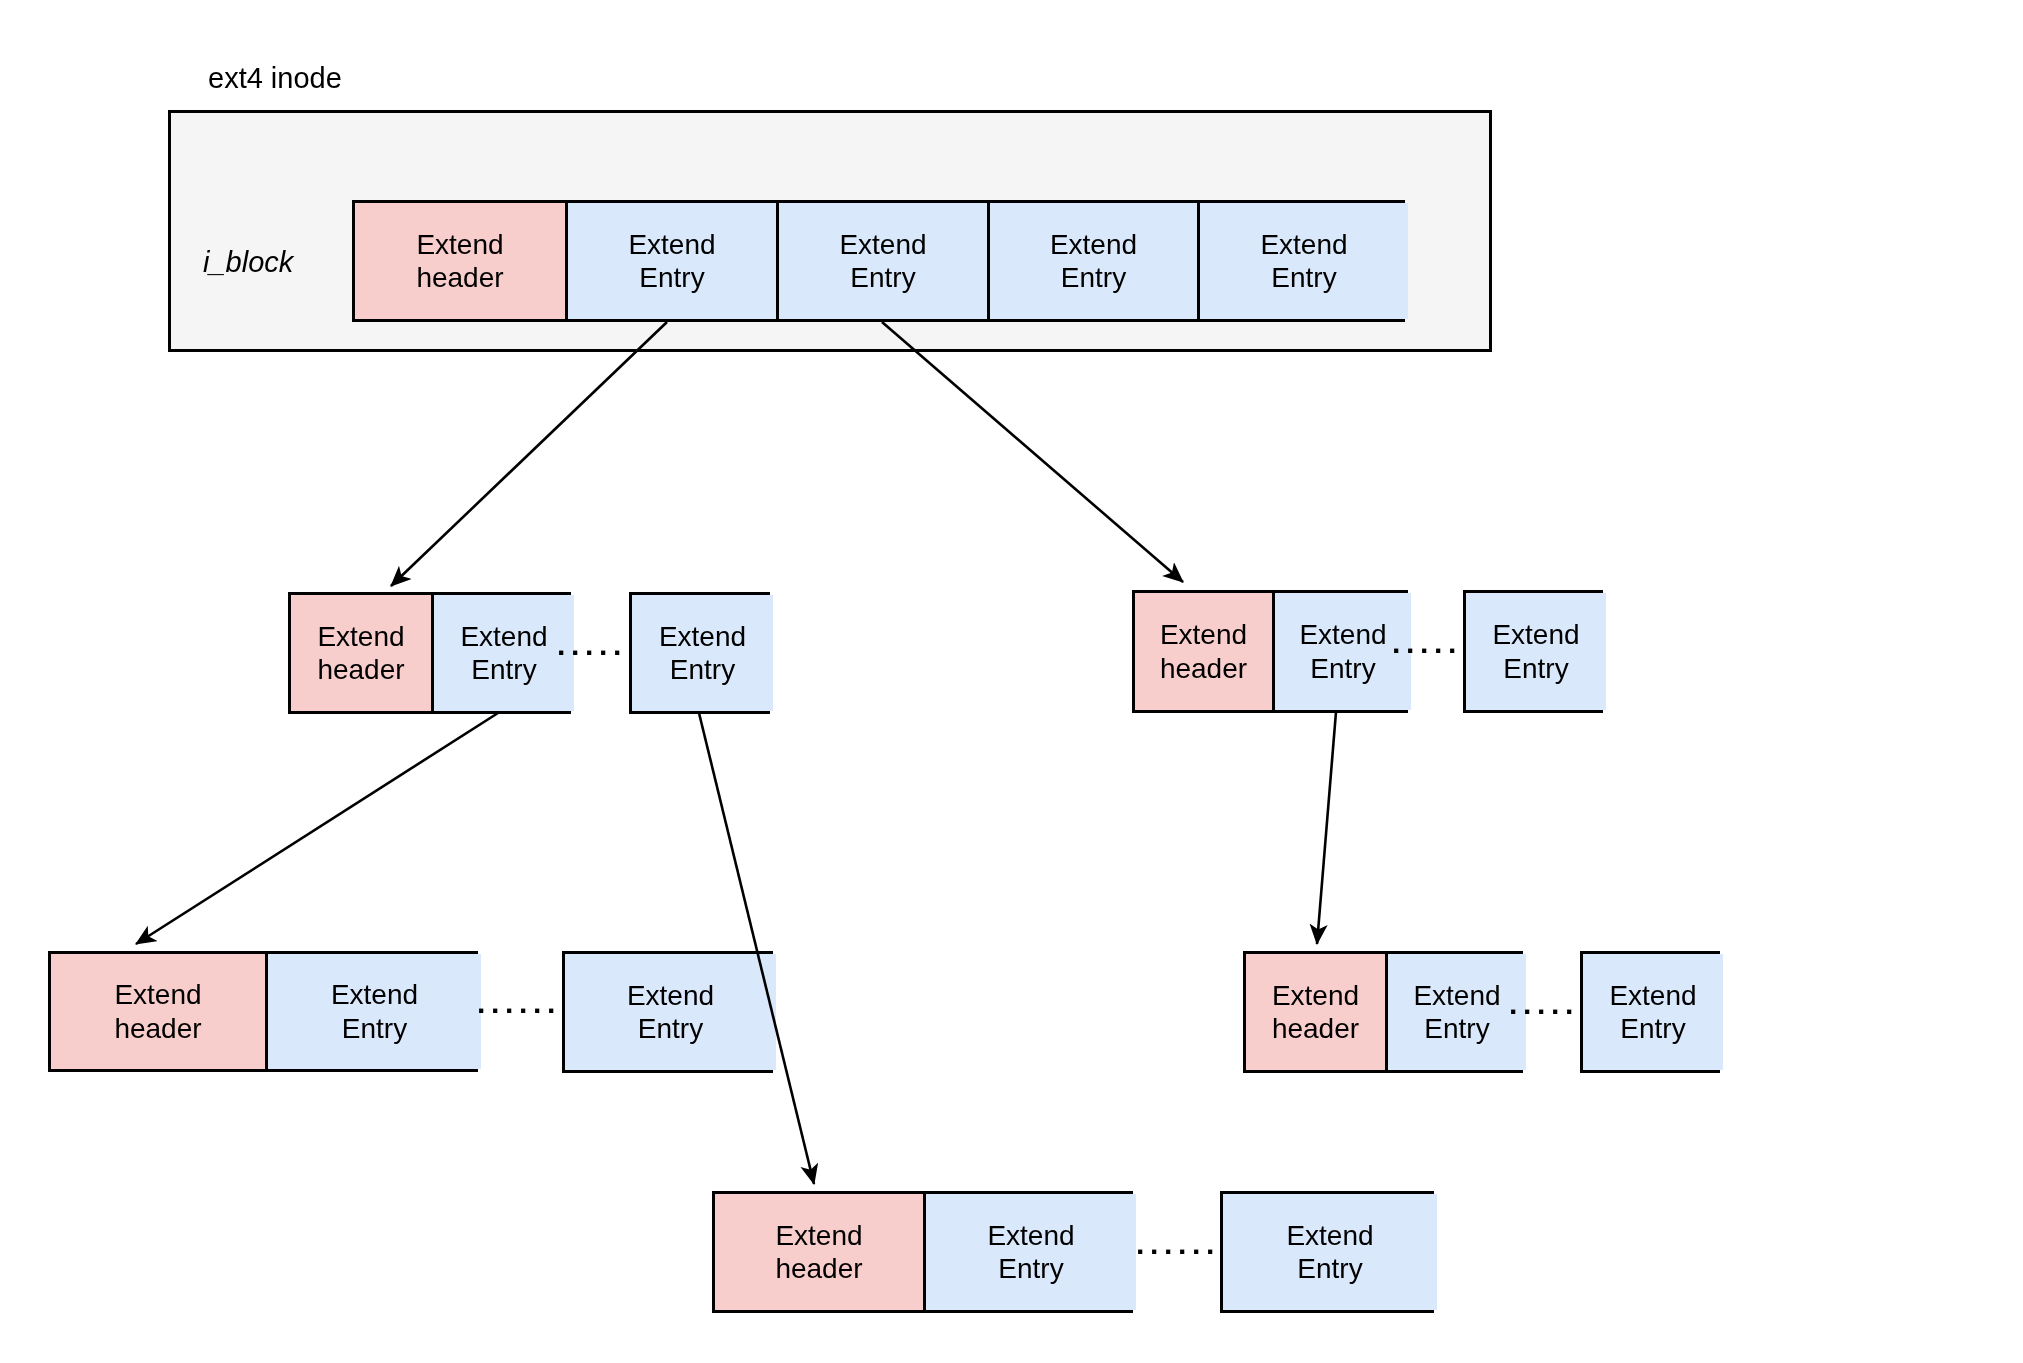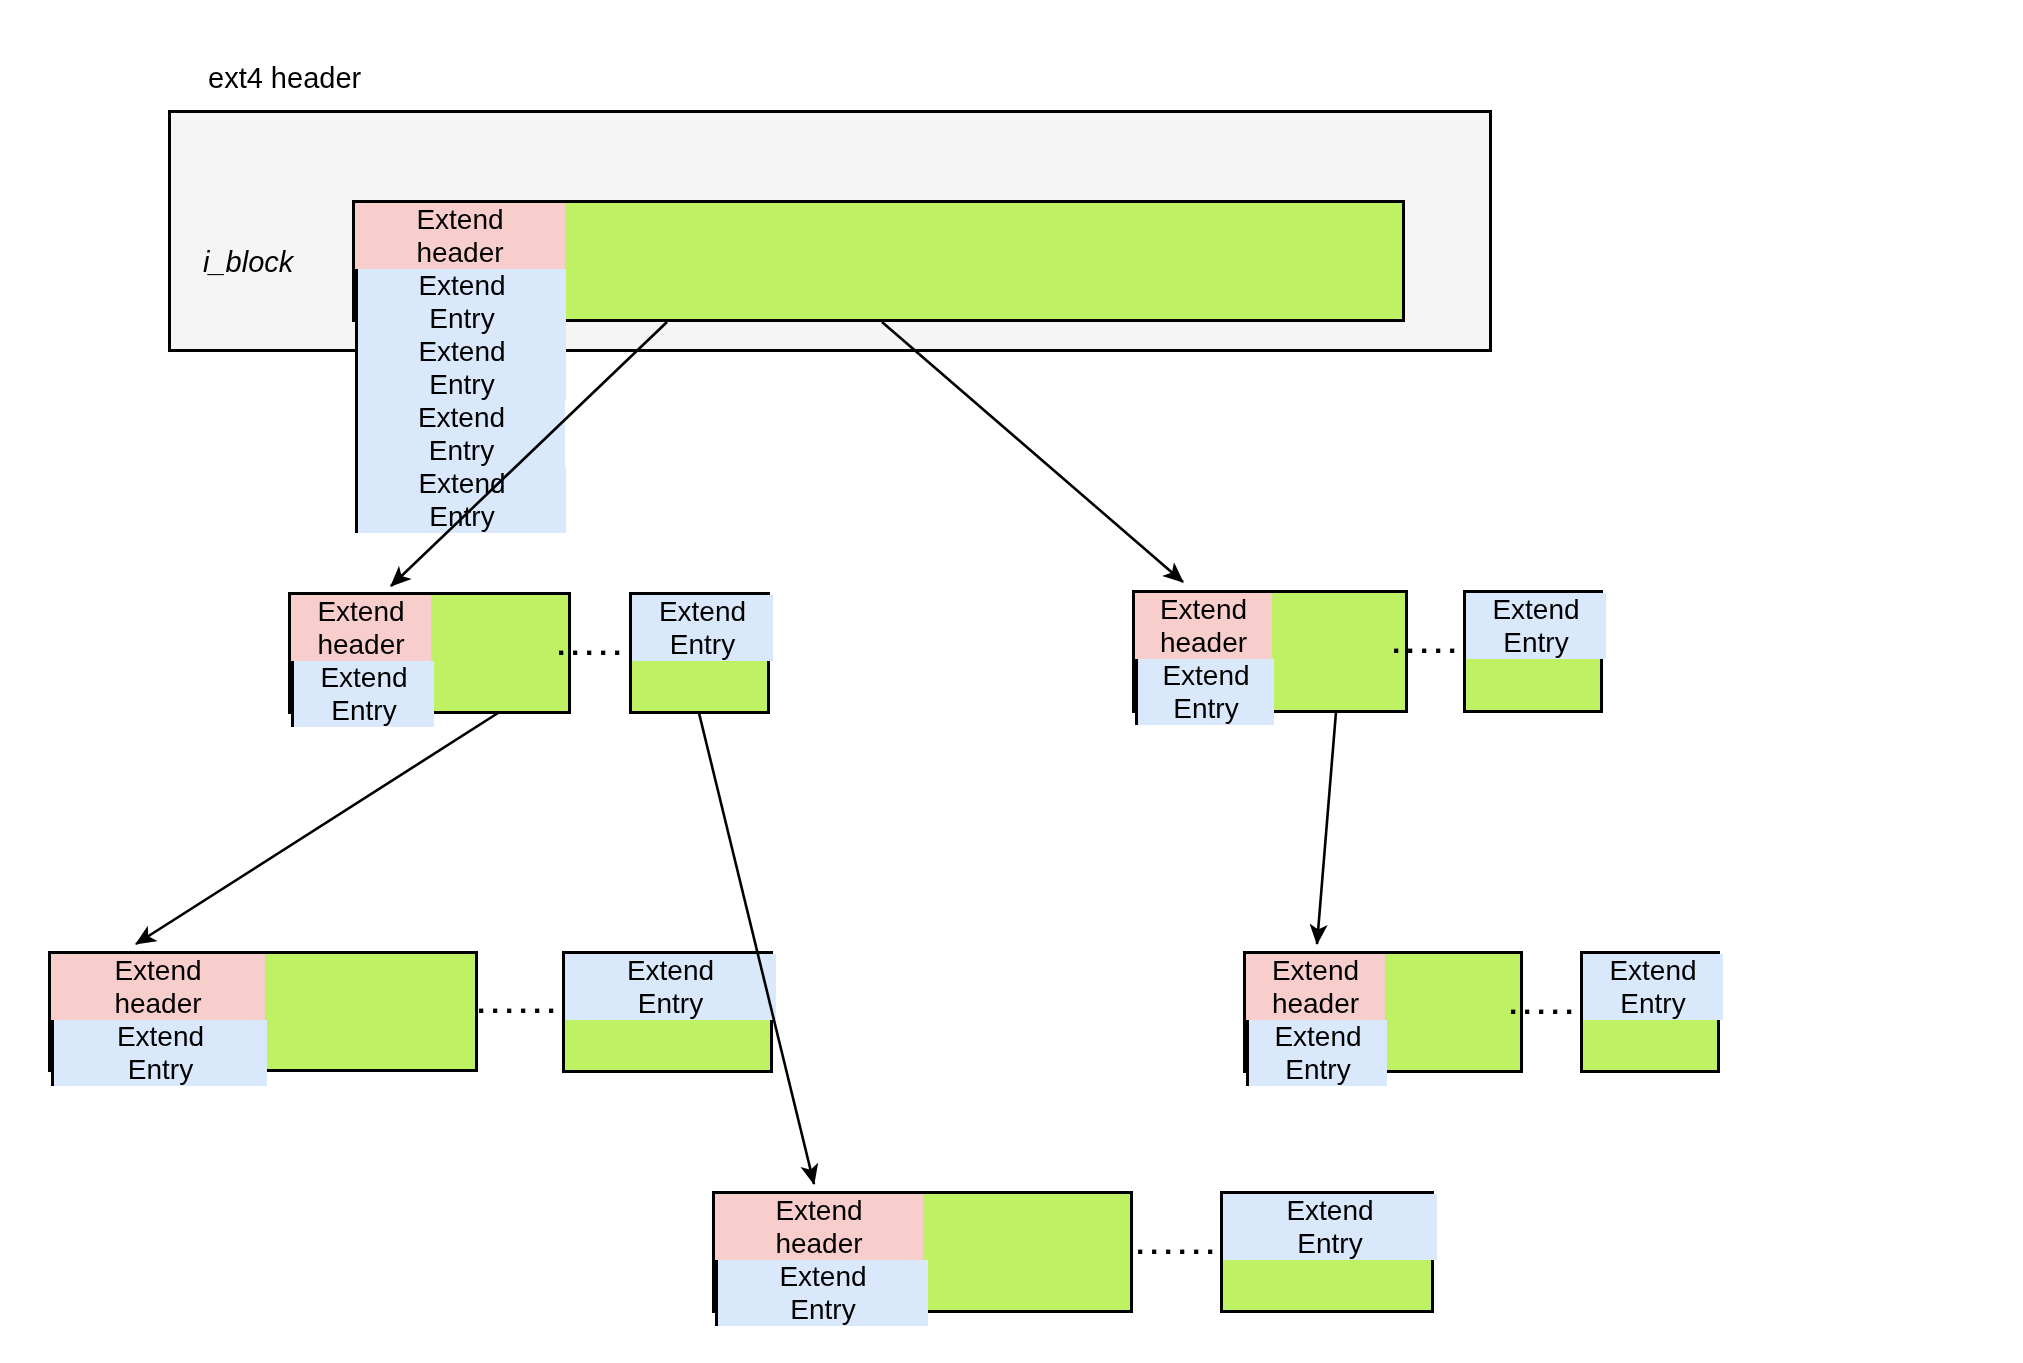--- a/index.html
+++ b/index.html
@@ -26,22 +26,21 @@
     width: 1324px; height: 242px;
     background: var(--inode-fill, #f5f5f5);
     border: 3px solid var(--border, #000000);
     box-sizing: border-box;
   }
   .group {
     position: absolute;
     display: flex;
     border: 3px solid var(--border, #000000);
     box-sizing: border-box;
-    background: #bef264;
-    flex-direction: column;
+    background: #e5e5e5;
   }
   .cell {
     display: flex;
     align-items: center;
     justify-content: center;
     text-align: center;
     white-space: pre-line;
     font-size: 28px;
     line-height: 1.18;
     box-sizing: border-box;
@@ -67,21 +66,21 @@
     pointer-events: none;
   }
   svg.arrows line {
     stroke: var(--border, #000000);
     stroke-width: 2.6;
   }
 </style>
 </head>
 <body>
 
-<div class="free-label" style="left:208px; top:62px;">ext4 header</div>
+<div class="free-label" style="left:208px; top:62px;">ext4 inode</div>
 
 <div class="inode-box"></div>
 
 <div class="free-label" style="left:203px; top:246px;font-style:italic;">i_block</div>
 
 <div class="group" style="left:352px; top:200px; width:1053px; height:122px;">
   <div class="cell header" style="width:210px;">Extend
 header</div>
   <div class="cell entry" style="width:211px;">Extend
 Entry</div>

